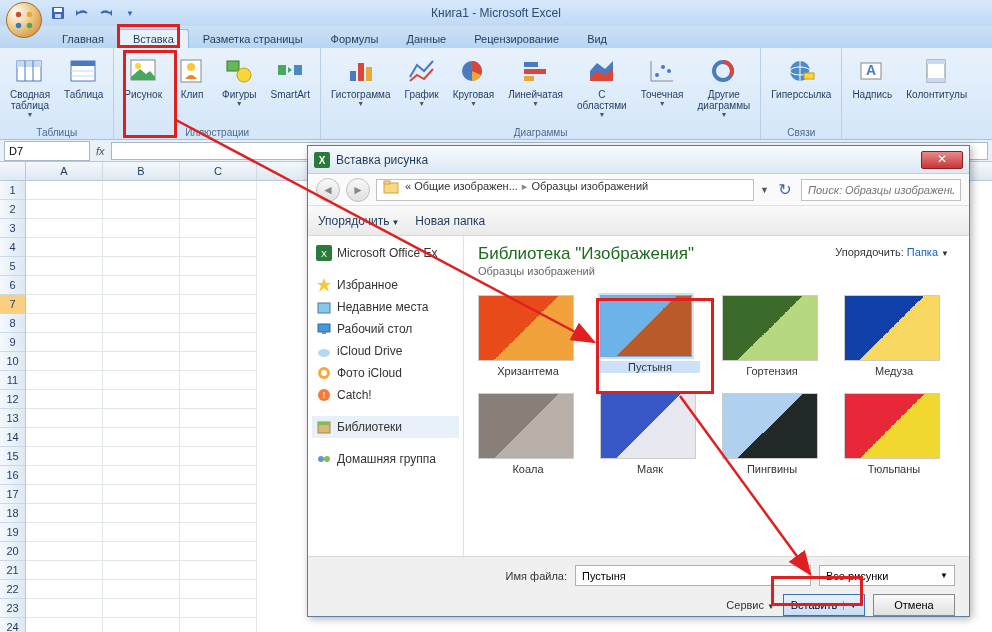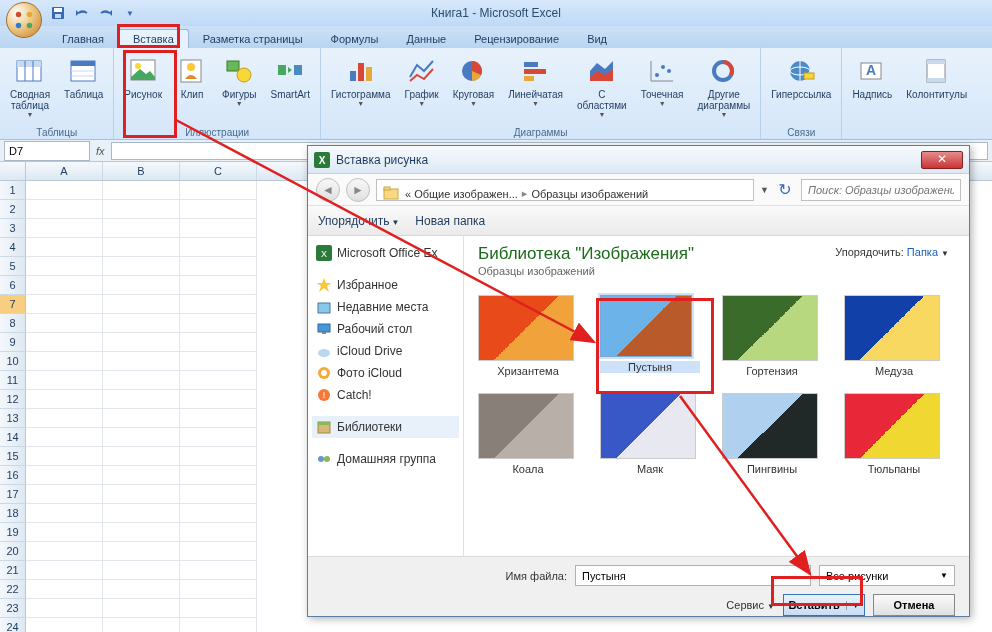--- a/index.html
+++ b/index.html
@@ -47,21 +47,21 @@
 .cell { width: 77px; height: 19px; border-right: 1px solid #e0e6ec; border-bottom: 1px solid #e0e6ec; }
 
 
 .dialog { position: absolute; left: 307px; top: 145px; width: 663px; height: 472px; background: #f0f0f0; border: 1px solid #5a7da0; box-shadow: 2px 2px 8px rgba(0,0,0,0.3); }
 .dlg-title { height: 28px; background: linear-gradient(to bottom, #f8fbfe, #dce8f4); display: flex; align-items: center; padding: 0 6px; border-bottom: 1px solid #c0d0e0; }
 .dlg-title-icon { width: 16px; height: 16px; margin-right: 6px; }
 .dlg-title-text { font-size: 12px; color: #1e3a5f; flex: 1; }
 .dlg-close { width: 42px; height: 18px; background: linear-gradient(to bottom, #e68b8b, #c93636); border: 1px solid #8a2020; border-radius: 2px; color: #fff; text-align: center; font-size: 12px; line-height: 14px; cursor: pointer; }
 .dlg-nav { height: 32px; background: #fafafa; display: flex; align-items: center; padding: 0 8px; gap: 6px; border-bottom: 1px solid #e0e0e0; }
 .nav-btn { width: 24px; height: 24px; border-radius: 50%; background: linear-gradient(to bottom, #f8f8f8, #e0e0e0); border: 1px solid #c0c0c0; cursor: pointer; display:flex; align-items:center; justify-content:center; font-size:12px; color:#888;}
-.breadcrumb { flex: 1; height: 22px; background: #fff; border: 1px solid #c0c0c0; display: flex; align-items: flex-end; padding: 0 6px; font-size: 11px; color: #333; }
+.breadcrumb { flex: 1; height: 22px; background: #fff; border: 1px solid #c0c0c0; display: flex; align-items: flex-start; padding: 0 6px; font-size: 11px; color: #333; }
 .breadcrumb .sep { margin: 0 4px; color: #888; }
 .search-box { width: 160px; height: 22px; background: #fff; border: 1px solid #c0c0c0; font-size: 11px; padding: 0 6px; color: #888; font-style: italic; }
 .dlg-toolbar { height: 30px; background: linear-gradient(to bottom, #fafafa, #eaeaea); display: flex; align-items: center; padding: 0 10px; gap: 16px; font-size: 12px; color: #1e3a5f; border-bottom: 1px solid #d8d8d8; }
 .tb-item { cursor: pointer; }
 .tb-item .dd { font-size: 8px; margin-left: 2px; }
 .dlg-body { display: flex; height: 320px; }
 .dlg-tree { width: 156px; background: #fff; border-right: 1px solid #e0e0e0; padding: 6px 4px; overflow: hidden; }
 .tree-item { display: flex; align-items: center; gap: 5px; padding: 3px 4px; font-size: 12px; color: #333; cursor: pointer; white-space: nowrap; }
 .tree-item.sel { background: #e8f0fa; }
 .tree-item .ticon { width: 16px; height: 16px; flex-shrink: 0; }
@@ -76,21 +76,21 @@
 .thumb-img { width: 96px; height: 66px; border: 1px solid #ccc; background: #888; }
 .thumb.selected .thumb-img { border: 1px solid #7aa8da; box-shadow: 0 0 0 2px #cde2f8; background-color:#eaf3fd; padding:2px; width:92px; height:62px; }
 .thumb-label { font-size: 11px; color: #333; margin-top: 4px; }
 .thumb.selected .thumb-label { background: #cde2f8; }
 .dlg-footer { height: 60px; background: #f0f0f0; border-top: 1px solid #d8d8d8; padding: 8px 14px; }
 .foot-row { display: flex; align-items: center; justify-content: flex-end; gap: 8px; margin-bottom: 8px; }
 .foot-label { font-size: 11px; color: #333; }
 .foot-input { width: 236px; height: 21px; background: #fff; border: 1px solid #b0b0b0; font-size: 11px; padding: 0 6px; }
 .foot-combo { width: 136px; height: 21px; background: #fff; border: 1px solid #b0b0b0; font-size: 11px; padding: 0 6px; display: flex; align-items: center; justify-content: space-between; }
 .foot-combo .dd { font-size: 8px; }
-.foot-btn { width: 82px; height: 22px; background: linear-gradient(to bottom, #fafafa, #e0e0e0); border: 1px solid #888; font-size: 11px; cursor: pointer; display: flex; align-items: center; justify-content: center; gap: 3px; font-weight: bold; }
+.foot-btn { width: 82px; height: 22px; background: linear-gradient(to bottom, #fafafa, #e0e0e0); border: 1px solid #888; font-size: 11px; cursor: pointer; display: flex; align-items: center; justify-content: center; gap: 3px; }
 .foot-btn.primary { border: 1px solid #3a72b8; background: linear-gradient(to bottom, #eaf2fb, #c8ddf4); }
 .foot-btn .dd { font-size: 8px; border-left:1px solid #999; padding-left:5px; margin-left:3px; }
 
 
 .hl { position: absolute; border: 3px solid #e02020; pointer-events: none; z-index: 50; }
 .arrow-line { position: absolute; z-index: 49; pointer-events: none; }
 </style>
 </head>
 <body>
 

